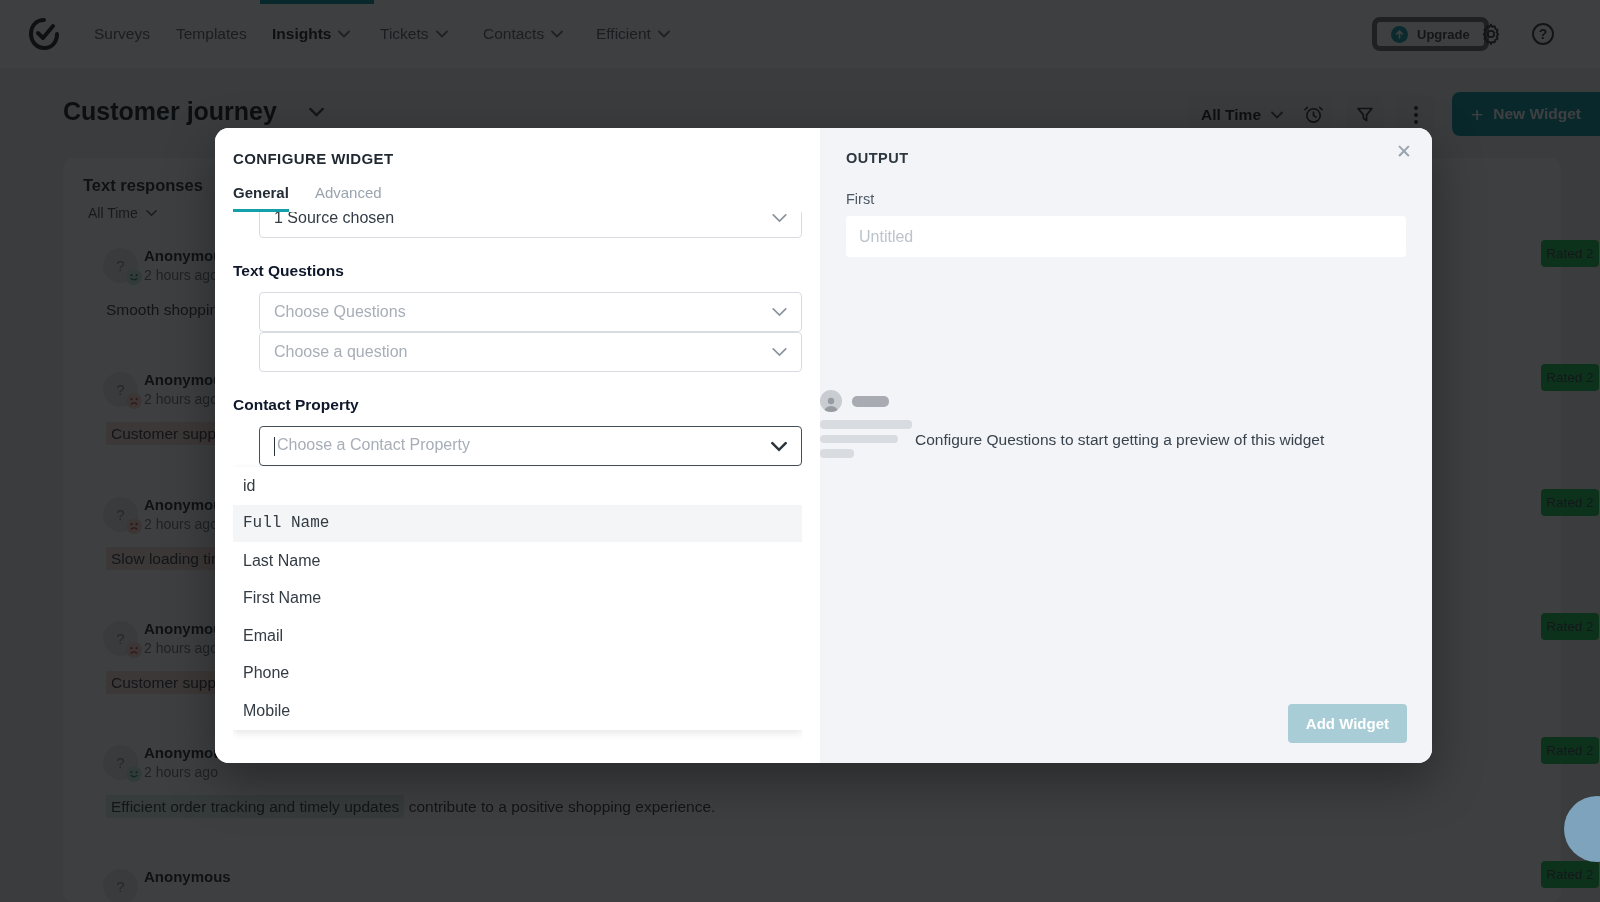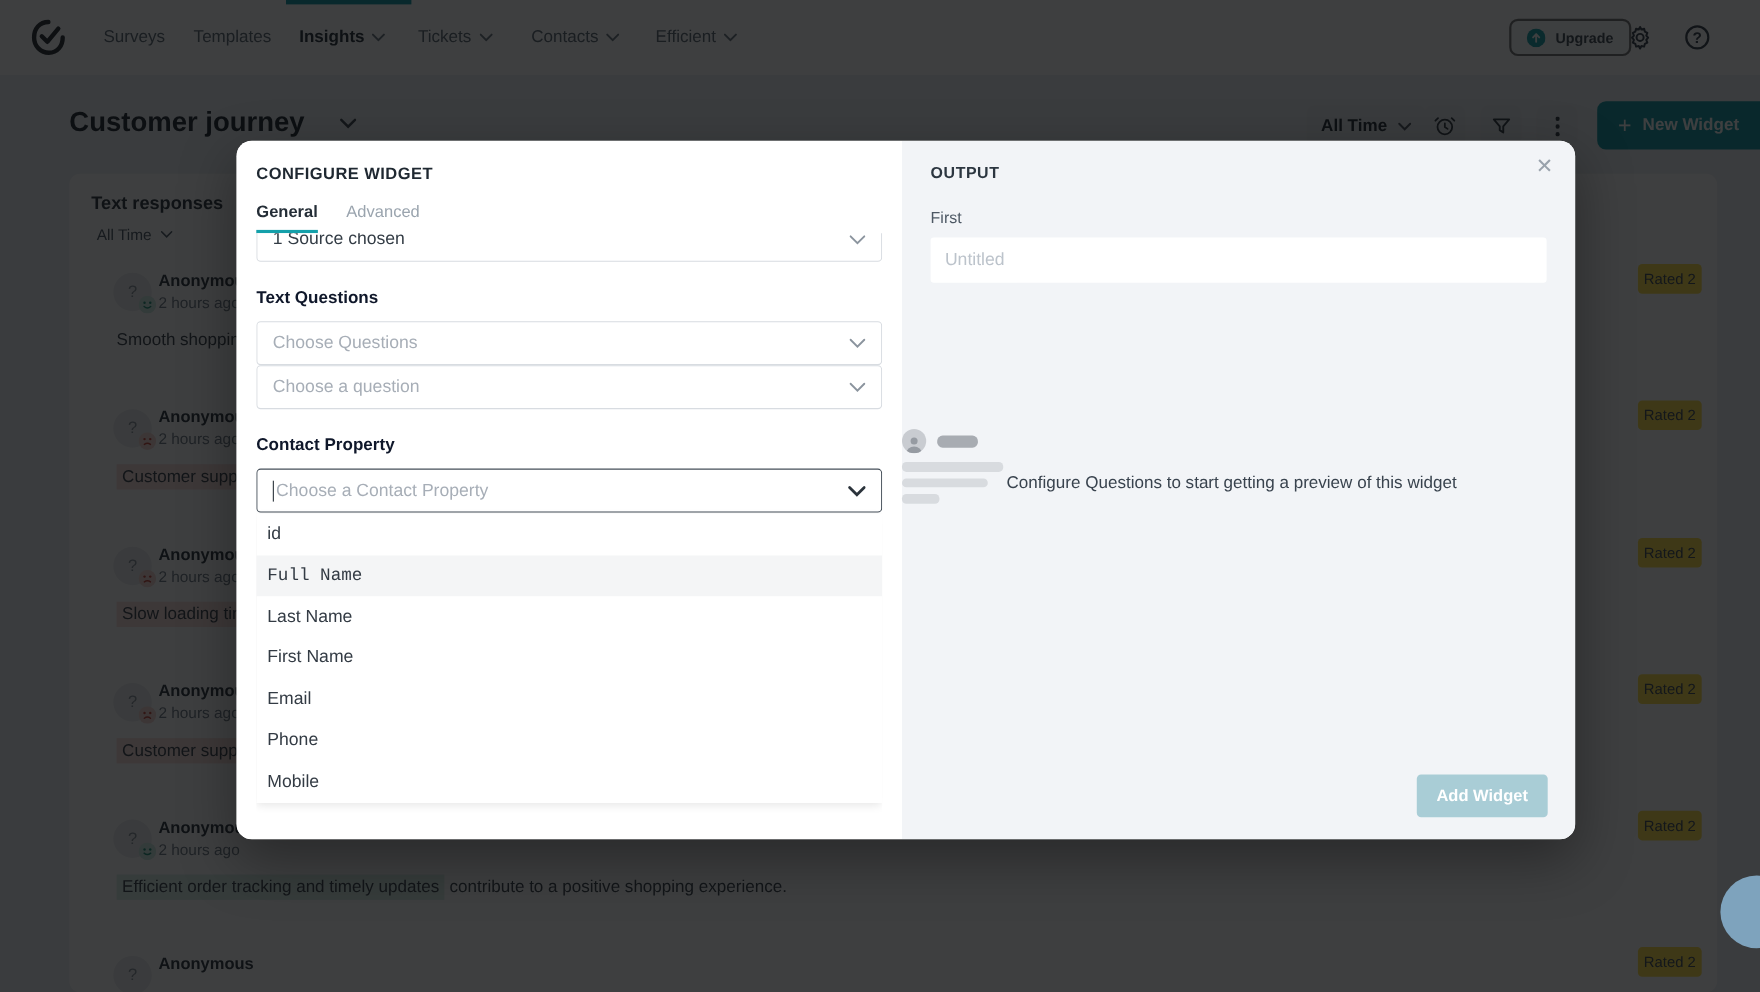--- a/index.html
+++ b/index.html
@@ -10,21 +10,21 @@
   
   .layer-page { position:absolute; inset:0; z-index:1; }
   .nav { position:absolute; top:0; left:0; right:0; height:68px; background:#ffffff; }
   .nav-active-bar { position:absolute; top:0; left:260px; width:114px; height:4px; background:#0d98a4; }
   .logo { position:absolute; left:26px; top:16px; width:36px; height:36px; }
   .nav-item { position:absolute; top:0; height:68px; display:flex; align-items:center; gap:7px;
               font-size:15.5px; color:#5c6874; cursor:pointer; }
   .nav-item.active { color:#242e38; font-weight:700; }
   .nav-item .chev { color:#6b7681; }
   .upgrade-btn { position:absolute; left:1372px; top:17px; height:34px; display:flex; align-items:center;
-                 gap:9px; padding:0 14px; border:2px solid #737373; border-radius:8px; background:#fbfcfc;
+                 gap:9px; padding:0 14px; border:5px solid #737373; border-radius:8px; background:#fbfcfc;
                  font-size:13px; font-weight:700; color:#3e4953; }
   .nav-iconbtn { position:absolute; top:21px; width:26px; height:26px; color:#343e48; display:flex;
                  align-items:center; justify-content:center; }
   .helpcircle { width:22px; height:22px; border:2px solid #343e48; border-radius:50%; font-size:14px;
                 font-weight:700; display:flex; align-items:center; justify-content:center; color:#343e48; }
 
   .page-title-row { position:absolute; left:63px; top:97px; display:flex; align-items:center; gap:32px; }
   .page-title { font-size:25px; font-weight:700; color:#1b242d; }
   .time-pill { position:absolute; left:1188px; top:96px; height:37px; display:flex; align-items:center;
                gap:10px; padding:0 13px; background:#e9ecef; border-radius:7px; font-size:15.5px;
@@ -45,21 +45,21 @@
   .row { position:absolute; left:0; width:100%; height:112px; }
   .avatar { position:absolute; left:40px; top:0; width:35px; height:35px; border-radius:50%;
             background:#ecedef; color:#8a939d; font-size:15px; display:flex; align-items:center;
             justify-content:center; }
   .senti { position:absolute; left:63px; top:21px; width:16px; height:16px; }
   .r-author { position:absolute; left:81px; top:-1px; font-size:15px; font-weight:700; color:#2b343e; }
   .r-time { position:absolute; left:81px; top:19px; font-size:14px; color:#707b87; }
   .r-text { position:absolute; left:43px; top:53px; font-size:15.5px; color:#39424c; white-space:nowrap; }
   .hl-neg { background:#fbdeda; padding:3px 5px; }
   .hl-pos { background:#d9efe7; padding:3px 5px; }
-  .r-badge { position:absolute; left:1426px; top:-8px; width:58px; height:27px; background:#fde047;
+  .r-badge { position:absolute; left:1478px; top:-8px; width:58px; height:27px; background:#22c55e;
              border-radius:4px; font-size:13.5px; color:#3f4955; display:flex; align-items:center;
              justify-content:center; }
 
   
   .overlay { position:absolute; inset:0; background:rgba(8,9,10,0.78); z-index:10; }
 
   
   .chat-bubble { position:absolute; right:-30px; top:796px; width:66px; height:66px; border-radius:50%;
                  background:#7ea3bd; z-index:15; }
 
@@ -67,21 +67,21 @@
   .modal { position:absolute; left:215px; top:128px; width:1217px; height:635px; background:#ffffff;
            border-radius:14px; overflow:hidden; display:flex; z-index:20;
            box-shadow:0 18px 50px rgba(0,0,0,0.35); }
   .modal-left { width:605px; background:#ffffff; padding:20px 18px 0; position:relative; }
   .mw-title { font-size:15px; font-weight:700; letter-spacing:.4px; color:#1f2831; margin-top:2px; }
   .tabs { display:flex; gap:26px; margin-top:17px; font-size:15px; }
   .tab { padding-bottom:8px; color:#9aa4ae; cursor:pointer; }
   .tab.active { color:#242d36; font-weight:700; border-bottom:3px solid #14a0aa; }
   .form-scroll { position:relative; height:551px; overflow:hidden; }
   .sel { height:40px; border:1px solid #d8dce1; border-radius:4px; background:#fff; display:flex;
-         align-items:center; justify-content:space-between; padding:0 14px; font-size:16px; color:#a7aeb7; }
+         align-items:center; justify-content:space-between; padding:0 14px; font-size:16px; color:#a7aeb7;margin-left:26px; }
   .sel .val { color:#333c45; }
   .sel .chev { color:#8b949e; }
   .sel-a { margin-top:-14px; }
   .f-label { font-size:15.5px; font-weight:700; color:#0f172a; margin:24px 0 12px; }
   .sel-focus { border-color:#454f59; }
   .sel-focus .chev { color:#2b333b; }
   .caret { display:inline-block; width:1px; height:19px; background:#2b333b; vertical-align:middle;
            margin-right:2px; }
   .dd { margin-top:1px; background:#fff; box-shadow:0 3px 8px rgba(0,0,0,0.10); }
   .dd-item { height:37.5px; display:flex; align-items:center; padding:0 10px; font-size:16px;

